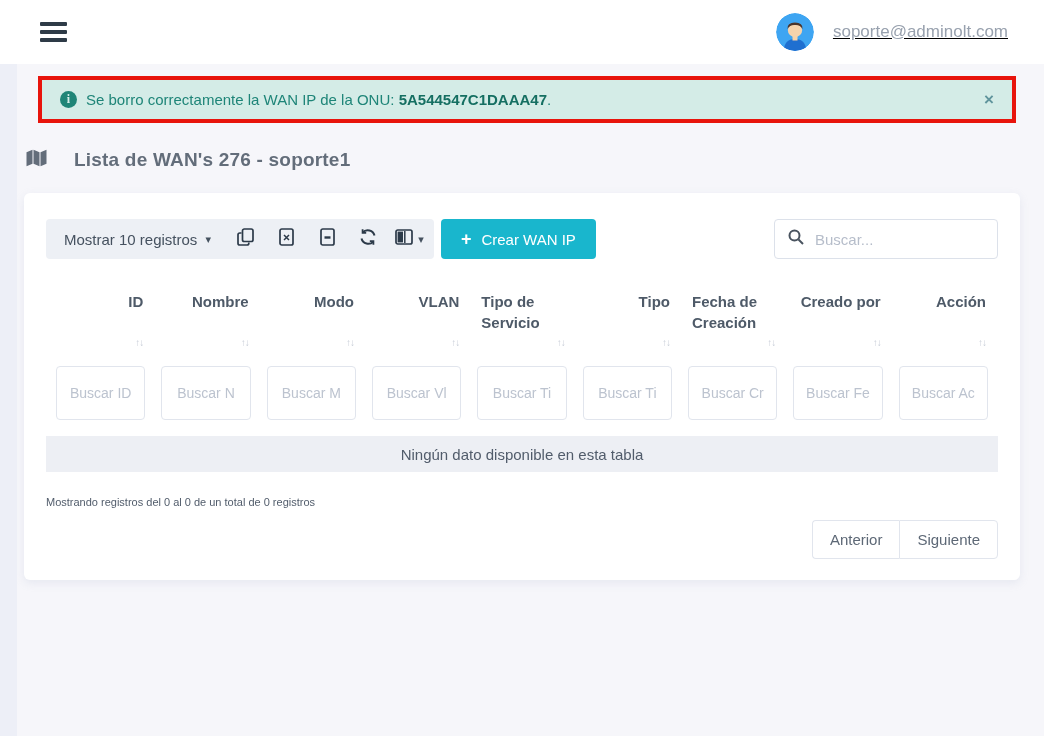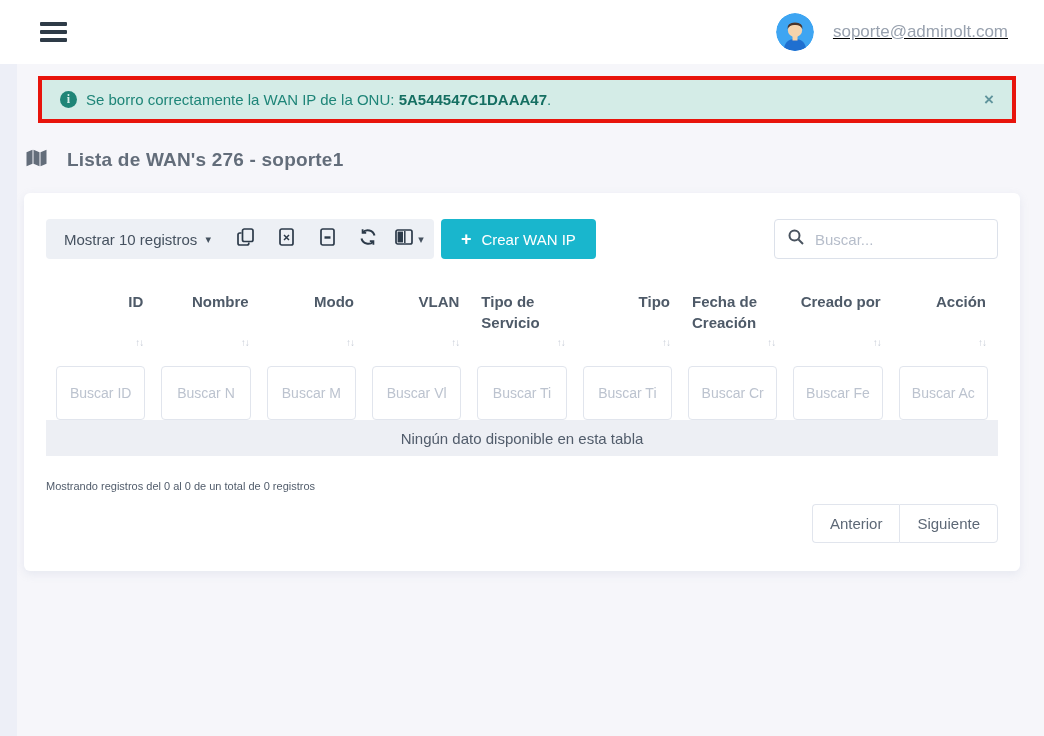--- a/index.html
+++ b/index.html
@@ -23,27 +23,27 @@
   .annotation-box { margin:12px 28px 0 38px; border:4px solid #e8140c; }
   .alert { background:#d4ece7; display:flex; align-items:center; gap:9px; padding:11px 18px; }
   .alert-info-icon { width:17px; height:17px; border-radius:50%; background:#1f8577; color:#d4ece7;
     font-size:12px; font-weight:bold; display:flex; align-items:center; justify-content:center;
     font-family:"Liberation Serif","DejaVu Serif",serif; flex:0 0 auto; }
   .alert-text { font-size:15px; color:#1e8578; }
   .alert-text b { color:#156f62; }
   .alert-close { margin-left:auto; color:#5f949c; font-size:17px; font-weight:bold; cursor:pointer; line-height:1; }
 
   
-  .page-title-row { display:flex; align-items:center; gap:20px; margin:26px 0 0 26px; }
+  .page-title-row { display:flex; align-items:center; gap:27px; margin:26px 0 0 26px; }
   .page-title-row svg { flex:0 0 auto; }
   .page-title { font-size:19px; font-weight:bold; color:#636d7a; letter-spacing:.2px; }
 
   
   .card { margin:22px 24px 0; background:#ffffff; border-radius:6px;
-    box-shadow:0 3px 10px rgba(150,160,190,.16); padding:26px 22px 28px; }
+    box-shadow:0 3px 10px rgba(150,160,190,.16); padding:26px 22px 21px; }
 
   
   .toolbar { display:flex; align-items:center; }
   .tool-strip { display:flex; align-items:center; background:#edf0f5; border-radius:4px; height:40px; padding:0 4px; }
   .length-btn { display:flex; align-items:center; gap:8px; padding:0 14px; height:40px;
     font-size:15px; color:#45515f; cursor:pointer; white-space:nowrap; }
   .caret { font-size:11px; color:#45515f; }
   .icon-btn { width:41px; height:40px; display:flex; align-items:center; justify-content:center;
     color:#2c3a49; cursor:pointer; }
   .icon-btn .caret { margin-left:5px; }
@@ -60,21 +60,21 @@
   
   .thead, .filter-row { display:grid; grid-template-columns:repeat(9,1fr); column-gap:16px; padding:0 10px; }
   .thead { margin-top:28px; }
   .th { display:flex; justify-content:space-between; align-items:flex-end; gap:3px;
     font-size:15px; font-weight:bold; color:#4e5a68; padding:4px 2px 10px 4px; cursor:pointer; line-height:1.4;flex-direction:column; }
   .sort-icon { font-size:10px; color:#c7cdd7; letter-spacing:-1px; padding-bottom:2px; white-space:nowrap; }
   .filter-row { margin-top:4px; }
   .filter-row input { height:54px; width:100%; border:1px solid #e1e5ed; border-radius:4px;
     text-align:center; font-size:14px; color:#55606d; outline:none; font-family:inherit; }
   .filter-row input::placeholder { color:#bcc3cf; }
-  .empty-row { background:#edeff4; height:36px; display:flex; align-items:center;
+  .empty-row { margin-top:16px; background:#edeff4; height:36px; display:flex; align-items:center;
     justify-content:center; font-size:15px; color:#515c6b; }
   .table-info { margin-top:24px; font-size:11px; color:#515c6b; }
   .pagination { margin-top:12px; display:flex; justify-content:flex-end; }
   .page-btn { background:#fff; border:1px solid #e1e5ed; color:#5d6876; font-size:15px;
     padding:10px 17px; cursor:pointer; font-family:inherit; }
   .page-btn.prev { border-radius:4px 0 0 4px; border-right:none; }
   .page-btn.next { border-radius:0 4px 4px 0; }
 </style>
 </head>
 <body>

